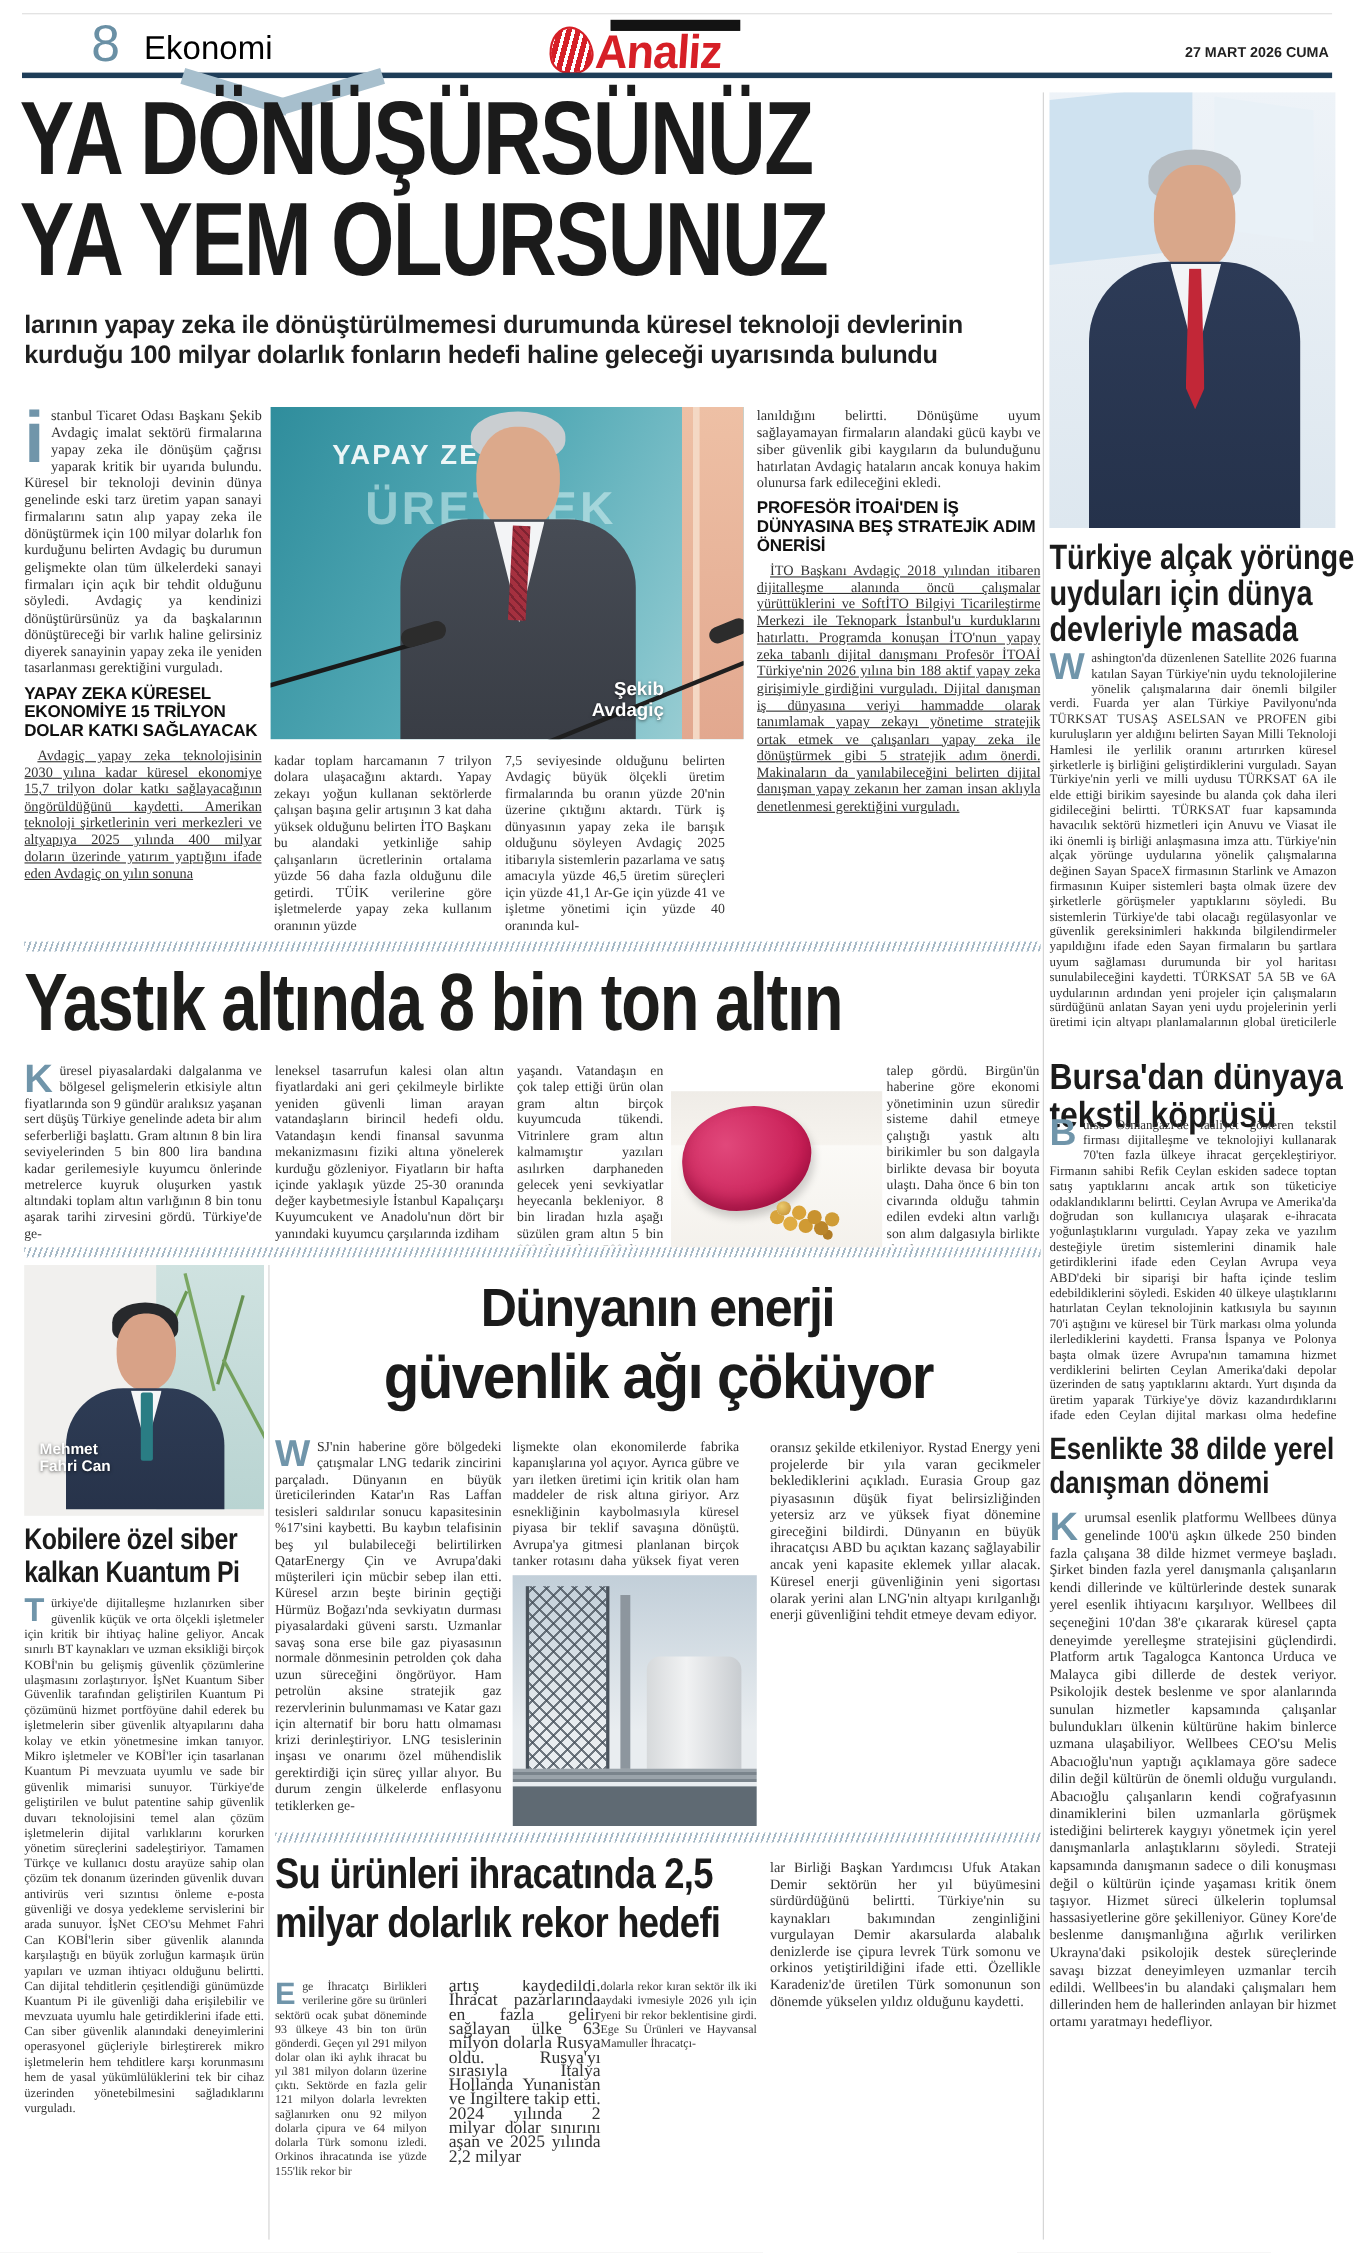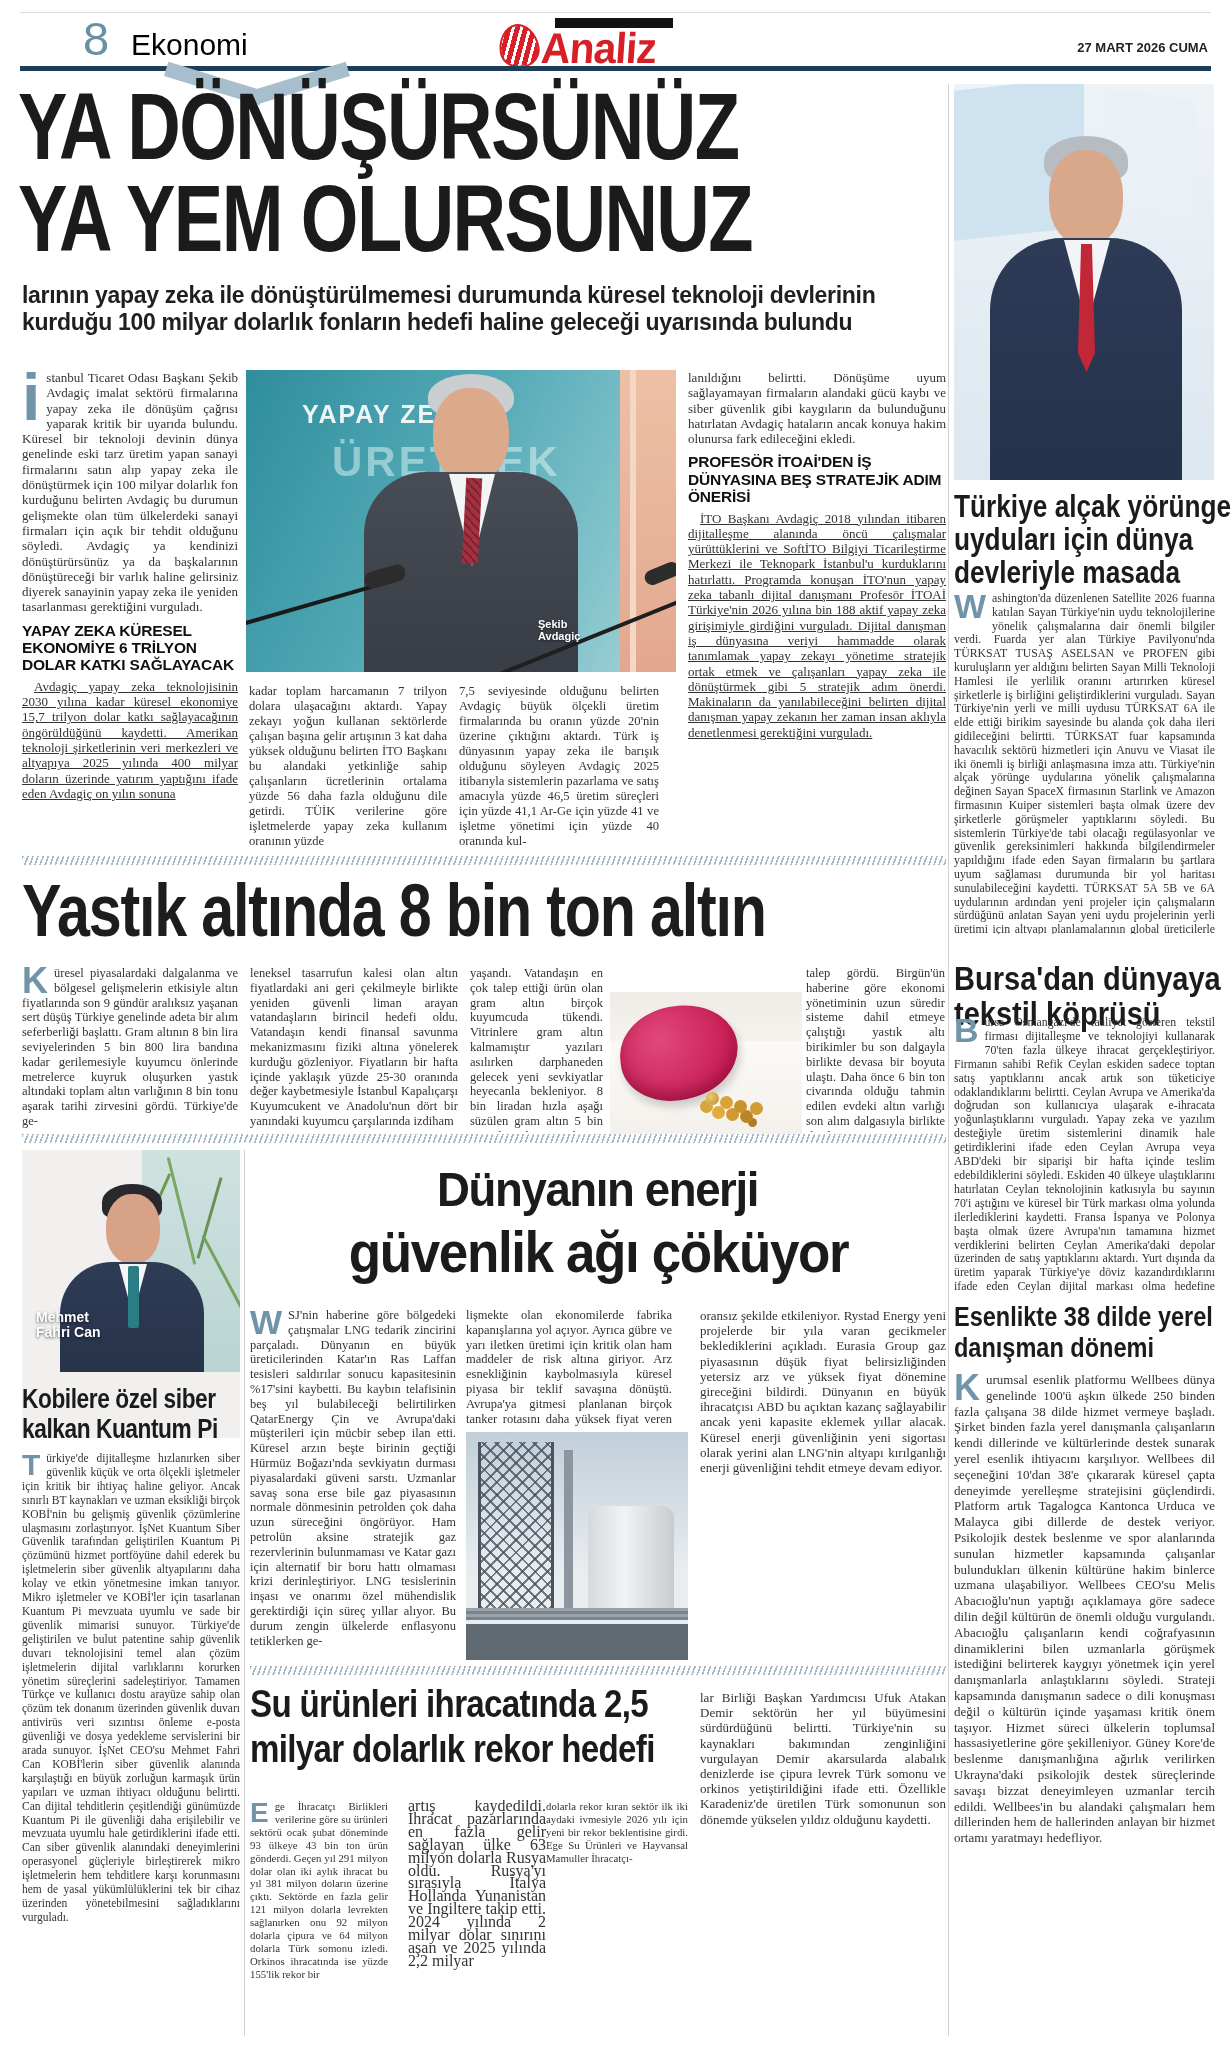--- a/index.html
+++ b/index.html
@@ -54,39 +54,39 @@
 
   <div class="abs" style="left:22px;top:282px;width:930px;font-size:23px;line-height:27px;font-weight:bold;color:#1f1f1f;letter-spacing:-0.3px;">
     <div>larının yapay zeka ile dönüştürülmemesi durumunda küresel teknoloji devlerinin</div>
     <div>kurduğu 100 milyar dolarlık fonların hedefi haline geleceği uyarısında bulundu</div>
   </div>
 
   <div class="abs" style="left:22px;top:370px;width:216px;height:488px;overflow:hidden;">
     <div class="bt" style="font-size:13px;line-height:15.3px;">
       <span class="dc" style="font-size:66px;line-height:52px;">i</span><span>stanbul Ticaret Odası Başkanı Şekib Avdagiç imalat sektörü firmalarına yapay zeka ile dönüşüm çağrısı yaparak kritik bir uyarıda bulundu. Küresel bir teknoloji devinin dünya genelinde eski tarz üretim yapan sanayi firmalarını satın alıp yapay zeka ile dönüştürmek için 100 milyar dolarlık fon kurduğunu belirten Avdagiç bu durumun gelişmekte olan tüm ülkelerdeki sanayi firmaları için açık bir tehdit olduğunu söyledi. Avdagiç ya kendinizi dönüştürürsünüz ya da başkalarının dönüştüreceği bir varlık haline gelirsiniz diyerek sanayinin yapay zeka ile yeniden tasarlanması gerektiğini vurguladı.</span>
     </div>
-    <div class="sh" style="font-size:15.5px;">YAPAY ZEKA KÜRESEL EKONOMİYE 6 TRİLYON DOLAR KATKI SAĞLAYACAK</div>
+    <div class="sh" style="font-size:15.5px;">YAPAY ZEKA KÜRESEL EKONOMİYE 15 TRİLYON DOLAR KATKI SAĞLAYACAK</div>
     <div class="bt ind" style="font-size:13px;line-height:15.3px;">Avdagiç yapay zeka teknolojisinin 2030 yılına kadar küresel ekonomiye 15,7 trilyon dolar katkı sağlayacağının öngörüldüğünü kaydetti. Amerikan teknoloji şirketlerinin veri merkezleri ve altyapıya 2025 yılında 400 milyar doların üzerinde yatırım yaptığını ifade eden Avdagiç on yılın sonuna</div>
   </div>
 
   <div class="ph" style="left:246px;top:370px;width:430px;height:302px;background:linear-gradient(115deg,#2f8d9c,#54aab6 45%,#83c3cb 78%,#a9d4d8);">
     <div style="position:absolute;left:56px;top:30px;font-size:25px;font-weight:bold;color:rgba(255,255,255,.9);letter-spacing:2px;">YAPAY ZEKA:</div>
     <div style="position:absolute;left:86px;top:68px;font-size:42px;font-weight:bold;color:rgba(225,248,248,.5);letter-spacing:3px;">ÜRETMEK</div>
     <div style="position:absolute;right:0;top:0;width:56px;height:100%;background:linear-gradient(#eec0a5,#e2a88f);"></div>
     <div style="position:absolute;right:40px;top:0;width:6px;height:100%;background:#f4d8c4;"></div>
     <div style="position:absolute;left:182px;top:4px;width:86px;height:46px;background:#caced1;border-radius:50% 50% 42% 42%;"></div>
     <div style="position:absolute;left:187px;top:18px;width:76px;height:94px;background:#dca98b;border-radius:46%;"></div>
     <div style="position:absolute;left:118px;top:102px;width:214px;height:200px;background:linear-gradient(#474c55,#393d45);border-radius:62px 62px 0 0;"></div>
     <div style="position:absolute;left:203px;top:104px;width:46px;height:92px;background:#f3f4f6;clip-path:polygon(0 0,100% 0,50% 100%);"></div>
     <div style="position:absolute;left:218px;top:108px;width:16px;height:86px;transform:rotate(3deg);background:repeating-linear-gradient(45deg,#a5303f 0 4px,#7e2331 4px 6px);"></div>
     <div style="position:absolute;left:-14px;top:232px;width:160px;height:4px;background:#1a1a1a;transform:rotate(-16deg);"></div>
     <div style="position:absolute;left:118px;top:198px;width:42px;height:17px;background:#2c2c2c;border-radius:9px;transform:rotate(-16deg);"></div>
     <div style="position:absolute;left:238px;top:268px;width:200px;height:4px;background:#1f1f1f;transform:rotate(-22deg);"></div>
     <div style="position:absolute;left:398px;top:196px;width:36px;height:15px;background:#2c2c2c;border-radius:8px;transform:rotate(-22deg);"></div>
-    <div class="cap" style="left:292px;top:248px;font-size:11px;">
+    <div class="cap" style="left:292px;top:248px;font-size:17px;text-align:right;">
       <div>Şekib</div>
       <div>Avdagiç</div>
     </div>
   </div>
 
   <div class="abs bt" style="left:249px;top:684px;width:198px;height:172px;font-size:12.6px;line-height:15px;">kadar toplam harcamanın 7 trilyon dolara ulaşacağını aktardı. Yapay zekayı yoğun kullanan sektörlerde çalışan başına gelir artışının 3 kat daha yüksek olduğunu belirten İTO Başkanı bu alandaki yetkinliğe sahip çalışanların ücretlerinin ortalama yüzde 56 daha fazla olduğunu dile getirdi. TÜİK verilerine göre işletmelerde yapay zeka kullanım oranının yüzde</div>
   <div class="abs bt" style="left:459px;top:684px;width:200px;height:172px;font-size:12.6px;line-height:15px;">7,5 seviyesinde olduğunu belirten Avdagiç büyük ölçekli üretim firmalarında bu oranın yüzde 20'nin üzerine çıktığını aktardı. Türk iş dünyasının yapay zeka ile barışık olduğunu söyleyen Avdagiç 2025 itibarıyla sistemlerin pazarlama ve satış amacıyla yüzde 46,5 üretim süreçleri için yüzde 41,1 Ar-Ge için yüzde 41 ve işletme yönetimi için yüzde 40 oranında kul-</div>
 
   <div class="abs" style="left:688px;top:370px;width:258px;height:488px;overflow:hidden;">
     <div class="bt" style="font-size:13px;line-height:15.3px;">lanıldığını belirtti. Dönüşüme uyum sağlayamayan firmaların alandaki gücü kaybı ve siber güvenlik gibi kaygıların da bulunduğunu hatırlatan Avdagiç hataların ancak konuya hakim olunursa fark edileceğini ekledi.</div>
@@ -114,21 +114,21 @@
     <div style="position:absolute;left:10px;top:14px;width:118px;height:94px;transform:rotate(-6deg);
                 background:radial-gradient(circle at 35% 35%,#e1487b,#c81e56 72%);
                 border-radius:52% 48% 55% 45%;box-shadow:inset 0 -8px 14px rgba(110,0,40,.45),2px 6px 8px rgba(0,0,0,.18);"></div>
     <div style="position:absolute;left:96px;top:100px;width:13px;height:13px;border-radius:50%;
                 background:radial-gradient(circle at 35% 35%,#eccb6d,#c08a2e);
                 box-shadow:14px 4px 0 0 #d9a33a,28px 8px 0 0 #c8922f,6px 14px 0 0 #e0ac42,20px 16px 0 0 #d09a33,34px 18px 0 0 #ba852a,-6px 8px 0 0 #d8a43c,44px 10px 0 0 #cf9c36,40px 24px 0 -2px #b07c26;"></div>
   </div>
 
   <div class="hatch" style="left:22px;top:1134px;width:924px;"></div>
 
-  <div class="ph" style="left:22px;top:1150px;width:218px;height:288px;background:#f1f0ee;">
+  <div class="ph" style="left:22px;top:1150px;width:218px;height:228px;background:#f1f0ee;">
     <div style="position:absolute;left:120px;top:0;width:98px;height:222px;background:linear-gradient(#cfe2e0,#b9d4d2);"></div>
     <div style="position:absolute;left:128px;top:20px;width:3px;height:90px;background:#6c9a55;transform:rotate(24deg);"></div>
     <div style="position:absolute;left:158px;top:6px;width:3px;height:110px;background:#7aa763;transform:rotate(-14deg);"></div>
     <div style="position:absolute;left:186px;top:26px;width:3px;height:84px;background:#679253;transform:rotate(16deg);"></div>
     <div style="position:absolute;left:202px;top:80px;width:3px;height:96px;background:#74a15e;transform:rotate(-28deg);"></div>
     <div style="position:absolute;left:80px;top:34px;width:60px;height:36px;background:#27292c;border-radius:50% 50% 30% 30%;"></div>
     <div style="position:absolute;left:84px;top:44px;width:54px;height:70px;background:#d8a287;border-radius:46%;"></div>
     <div style="position:absolute;left:38px;top:112px;width:144px;height:110px;background:linear-gradient(#2e3c55,#27334a);border-radius:52px 52px 0 0;"></div>
     <div style="position:absolute;left:97px;top:114px;width:28px;height:52px;background:#f5f6f8;clip-path:polygon(0 0,100% 0,50% 100%);"></div>
     <div style="position:absolute;left:106px;top:116px;width:11px;height:62px;background:#2a7d84;border-radius:2px;"></div>

